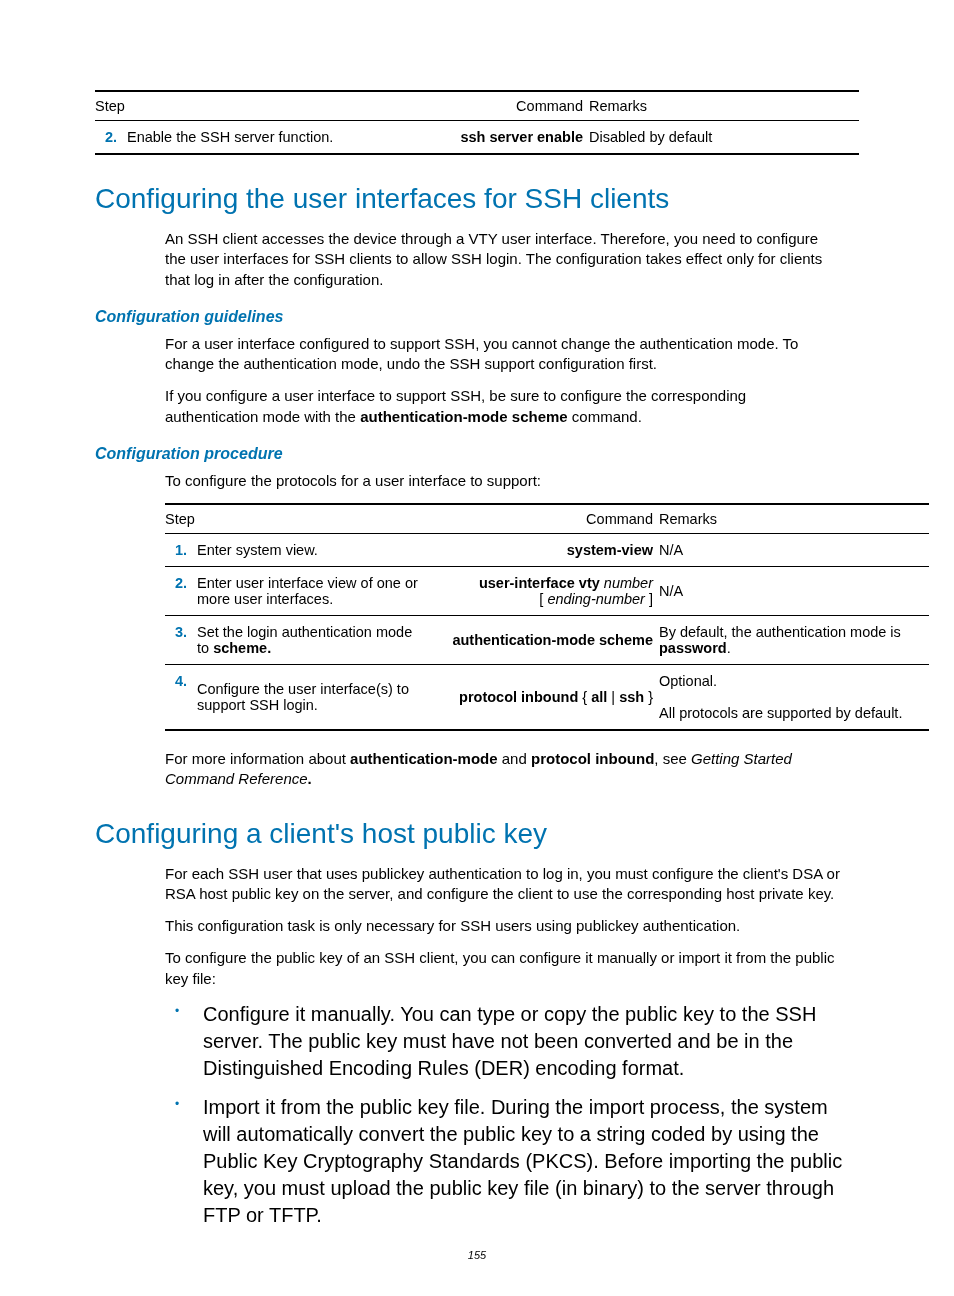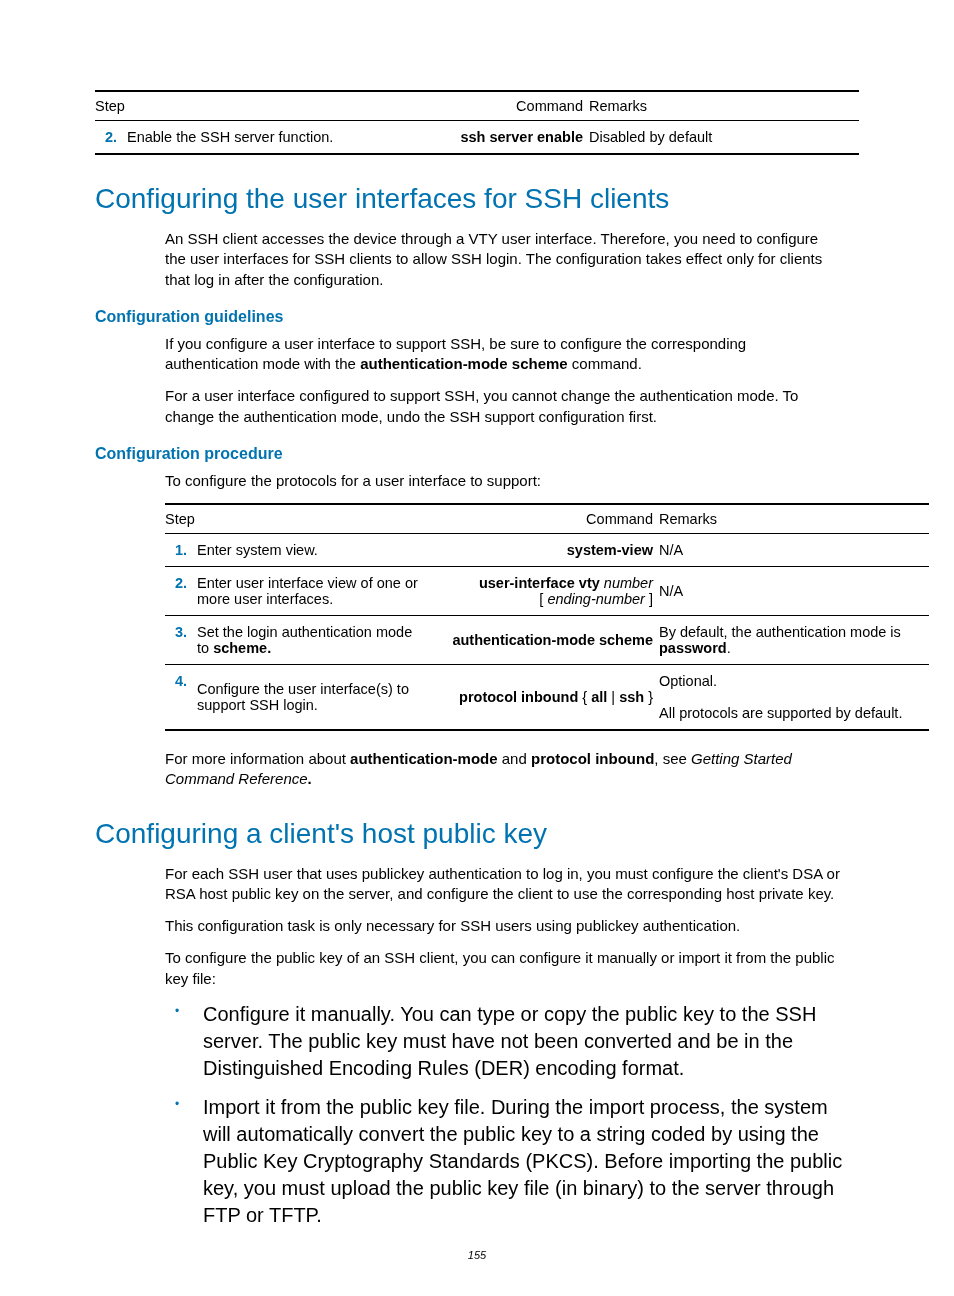--- a/index.html
+++ b/index.html
@@ -56,20 +56,21 @@
     color: #0073b0;
     font-size: 28px;
     margin: 28px 0 14px 0;
   }
   .h3 {
     font-family: Arial, Helvetica, sans-serif;
     font-weight: bold;
     color: #0073b0;
     font-size: 16px;
     margin: 18px 0 8px 0;
+    font-style: italic;
   }
   .para {
     font-size: 15px;
     line-height: 1.35;
     margin: 0 16px 12px 0;
     padding-left: 70px;
   }
   .bold { font-weight: bold; }
   .italic { font-style: italic; }
   ul.bullets {
@@ -125,25 +126,25 @@
       </tbody>
     </table>
   </div>
 
   <div class="h1">Configuring the user interfaces for SSH clients</div>
 
   <p class="para">An SSH client accesses the device through a VTY user interface. Therefore, you need to configure the user interfaces for SSH clients to allow SSH login. The configuration takes effect only for clients that log in after the configuration.</p>
 
   <div class="h3">Configuration guidelines</div>
 
+  <p class="para">For a user interface configured to support SSH, you cannot change the authentication mode. To change the authentication mode, undo the SSH support configuration first.</p>
+
   <p class="para">
     <span>If you configure a user interface to support SSH, be sure to configure the corresponding authentication mode with the </span><span class="bold">authentication-mode scheme</span><span> command.</span>
   </p>
-
-  <p class="para">For a user interface configured to support SSH, you cannot change the authentication mode. To change the authentication mode, undo the SSH support configuration first.</p>
 
   <div class="h3">Configuration procedure</div>
 
   <p class="para">To configure the protocols for a user interface to support:</p>
 
   <div class="table-wrap" style="padding-left:70px;">
     <table>
       <thead>
         <tr>
           <th class="stephead" colspan="2">Step</th>

